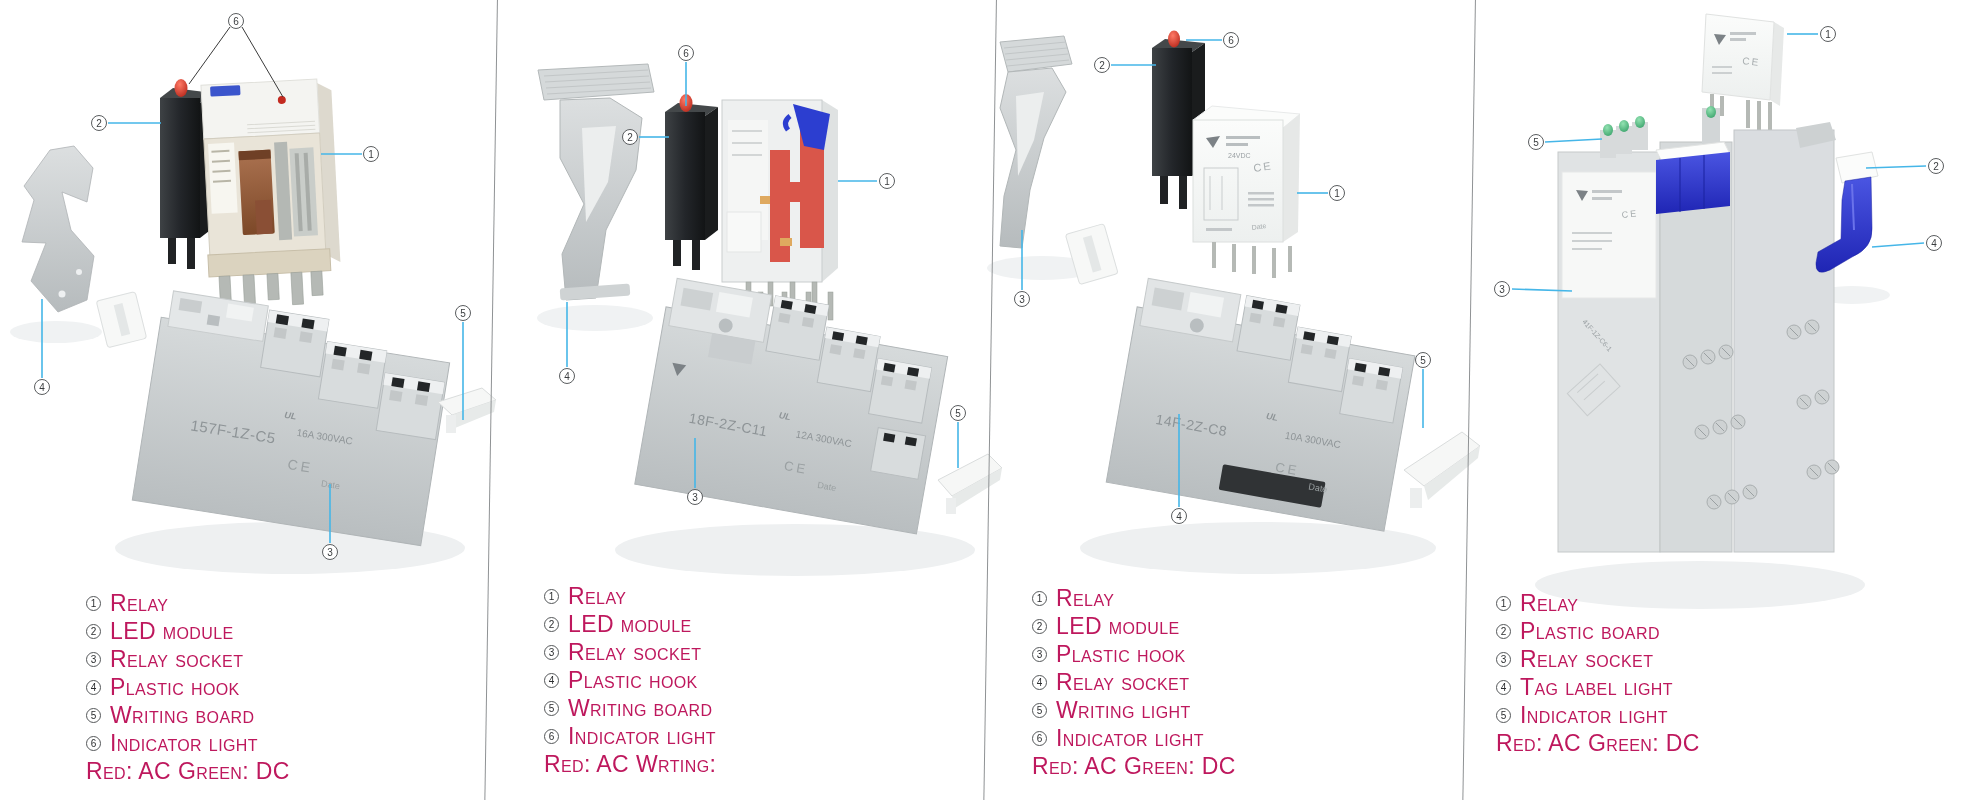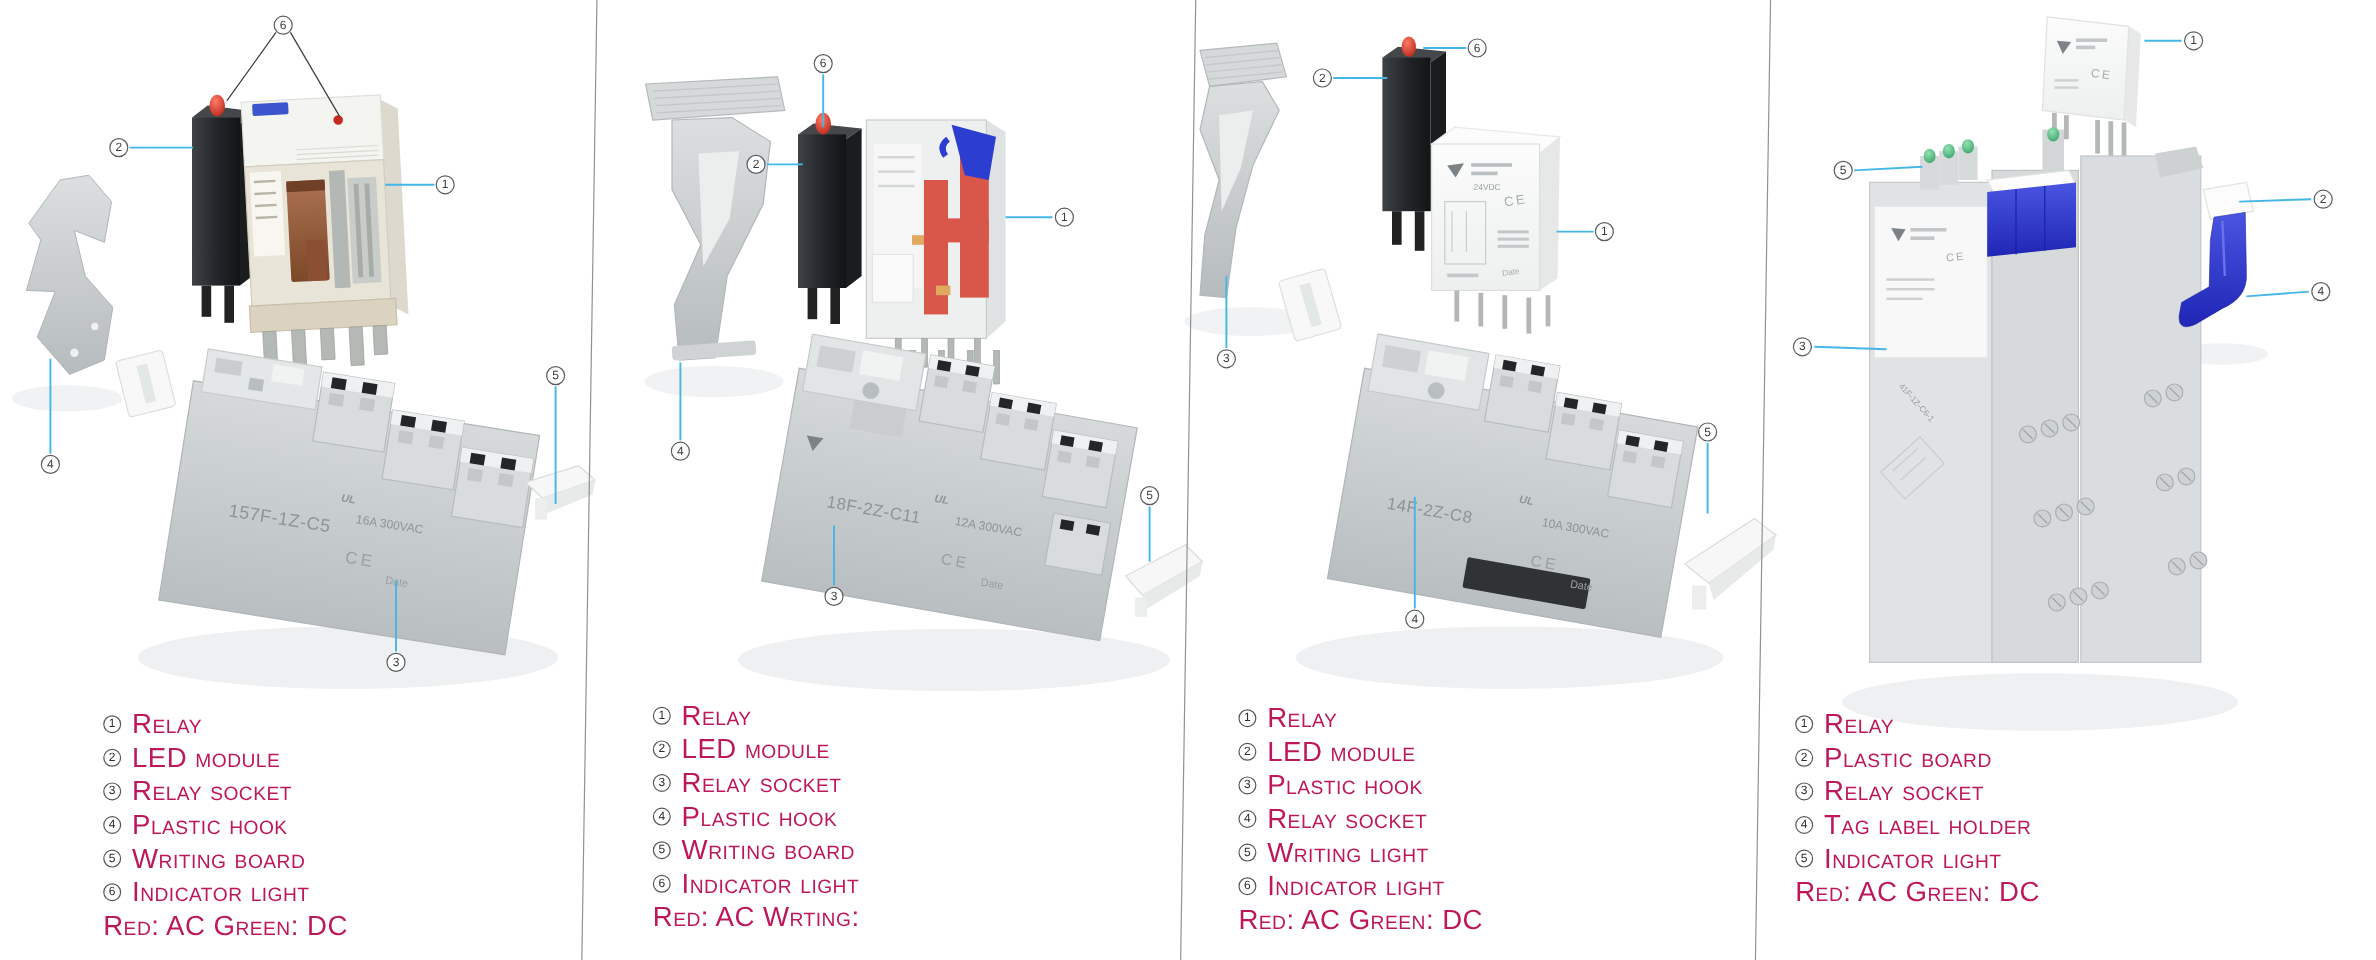--- a/index.html
+++ b/index.html
@@ -614,21 +614,21 @@
   <div class="lrow">
         <span class="lnum">2</span>
         <span class="ltxt">Plastic board</span>
       </div>
   <div class="lrow">
         <span class="lnum">3</span>
         <span class="ltxt">Relay socket</span>
       </div>
   <div class="lrow">
         <span class="lnum">4</span>
-        <span class="ltxt">Tag label holder</span>
+        <span class="ltxt">Tag label light</span>
       </div>
   <div class="lrow">
         <span class="lnum">5</span>
         <span class="ltxt">Indicator light</span>
       </div>
   <div class="lrow foot">
         <span class="ltxt">Red: AC Green: DC</span>
       </div>
 </div>
 

